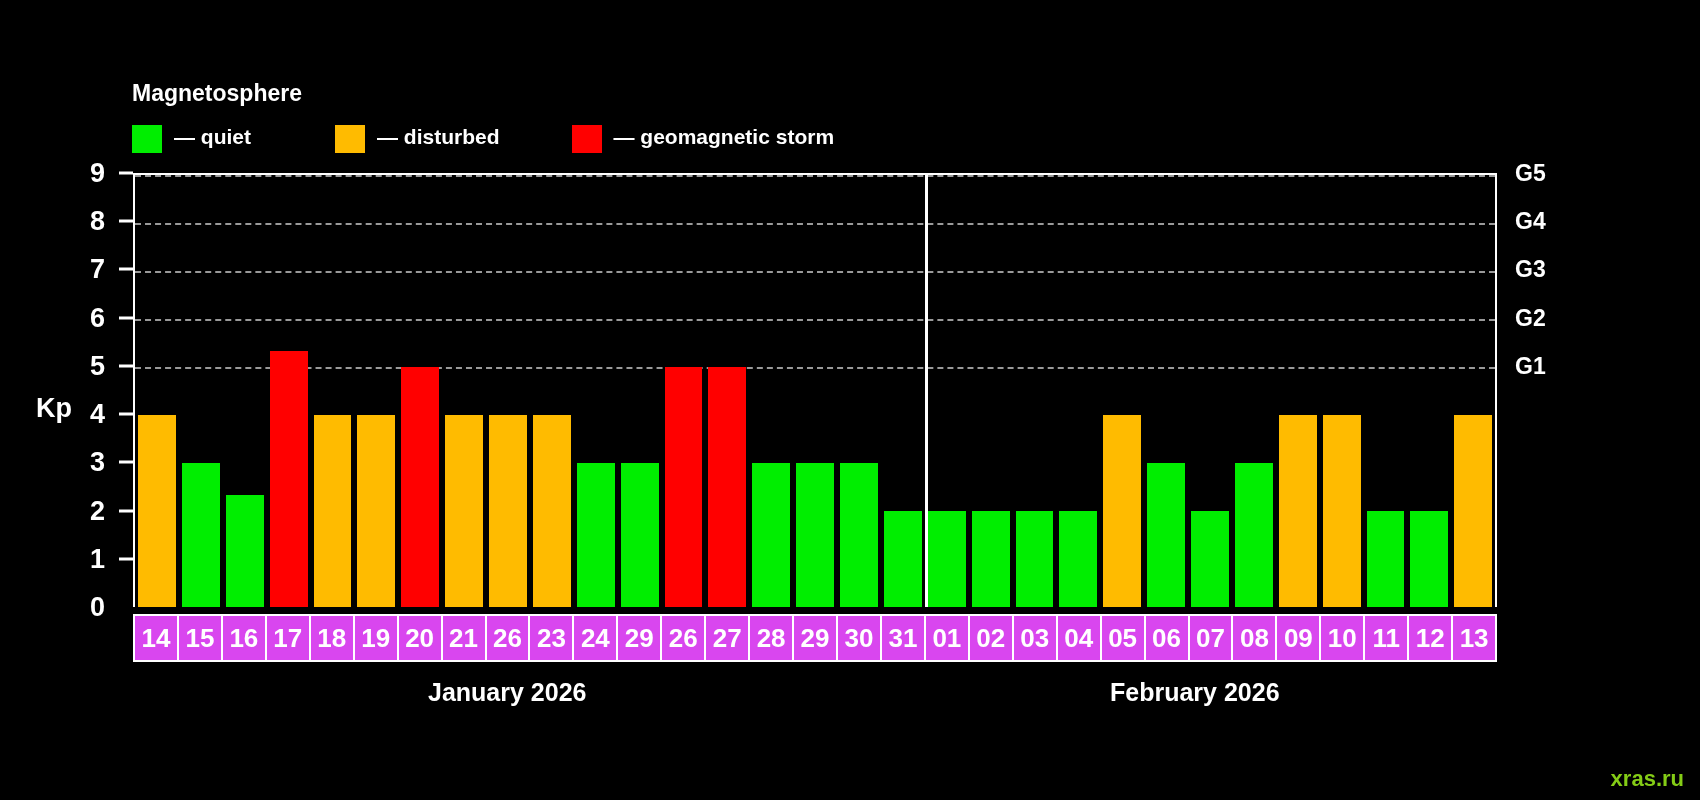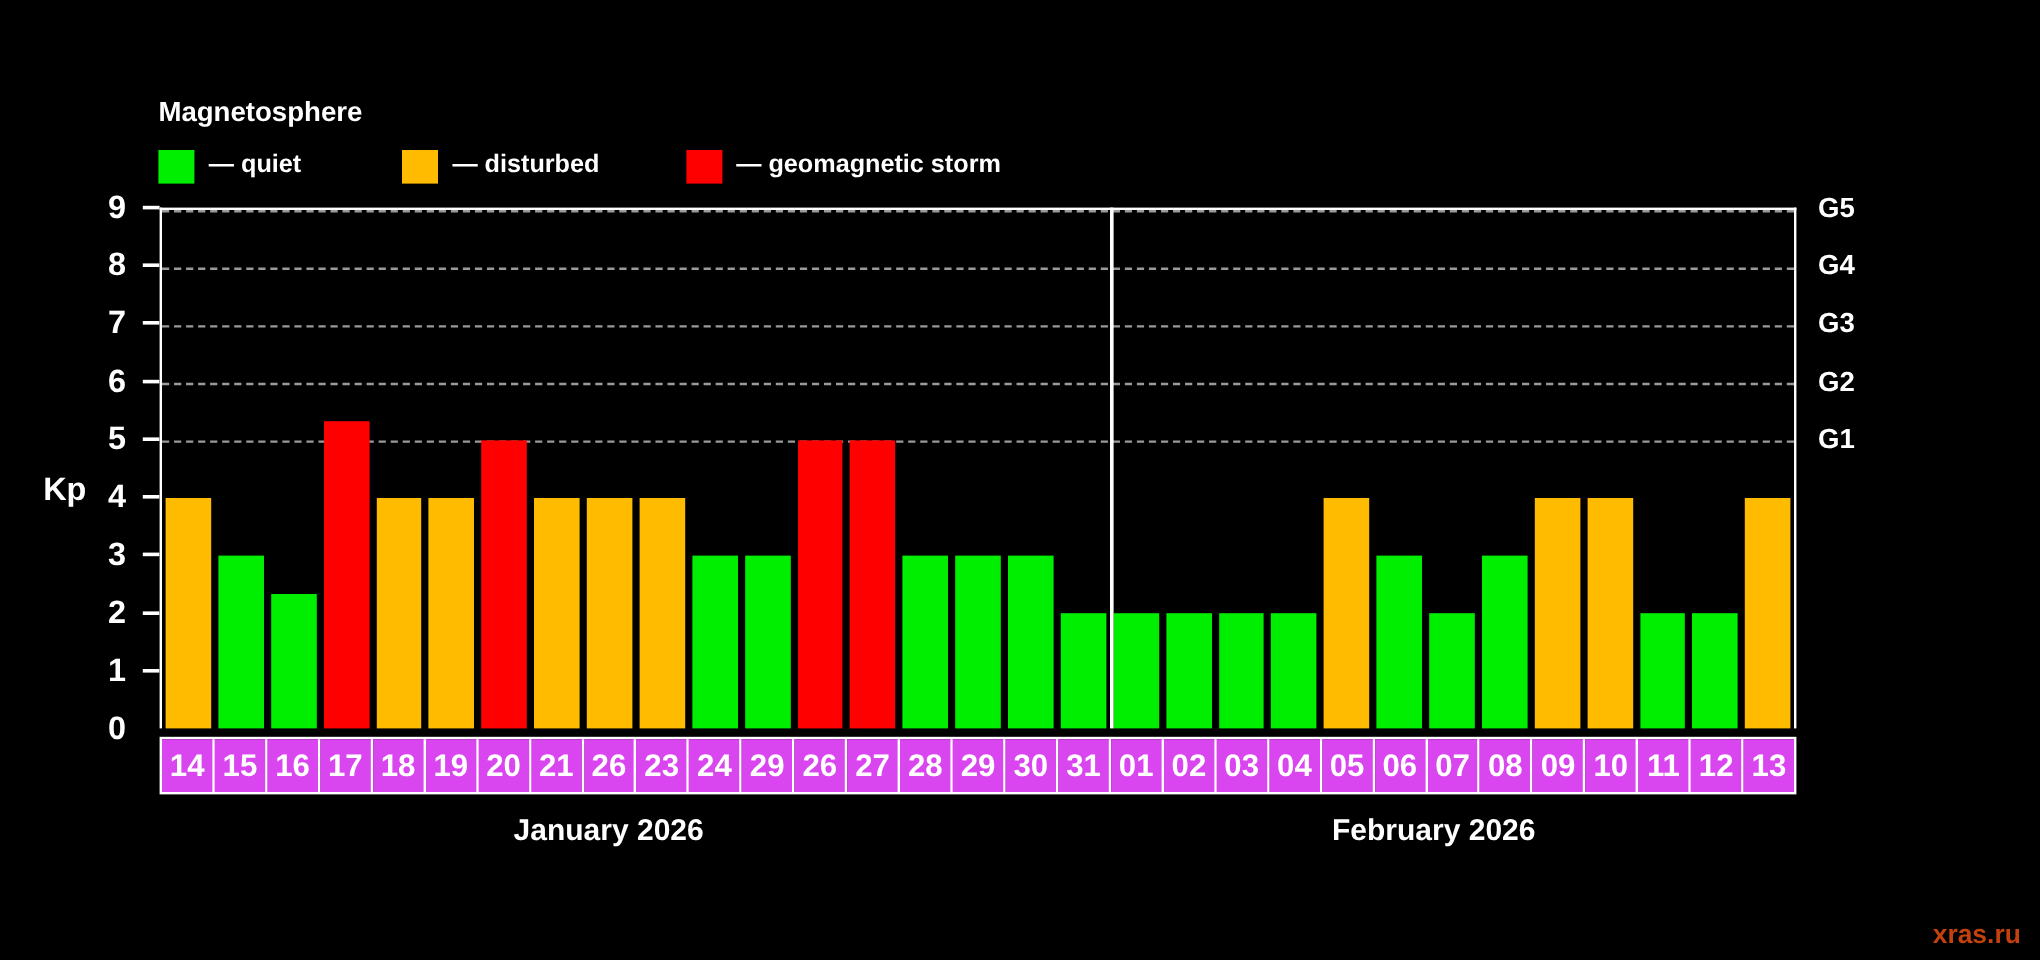--- a/index.html
+++ b/index.html
@@ -190,21 +190,21 @@
   }
   #month-jan { left: 428px; }
   #month-feb { left: 1110px; }
 
   
   .watermark {
     position: absolute;
     right: 16px; bottom: 8px;
     font-size: 22px;
     font-weight: bold;
-    color: #c2410c;
+    color: #84cc16;
   }
 </style>
 </head>
 <body>
 
 <div id="root">
 
   <div class="magnetosphere-label">Magnetosphere</div>
 
   <div class="legend-row">

